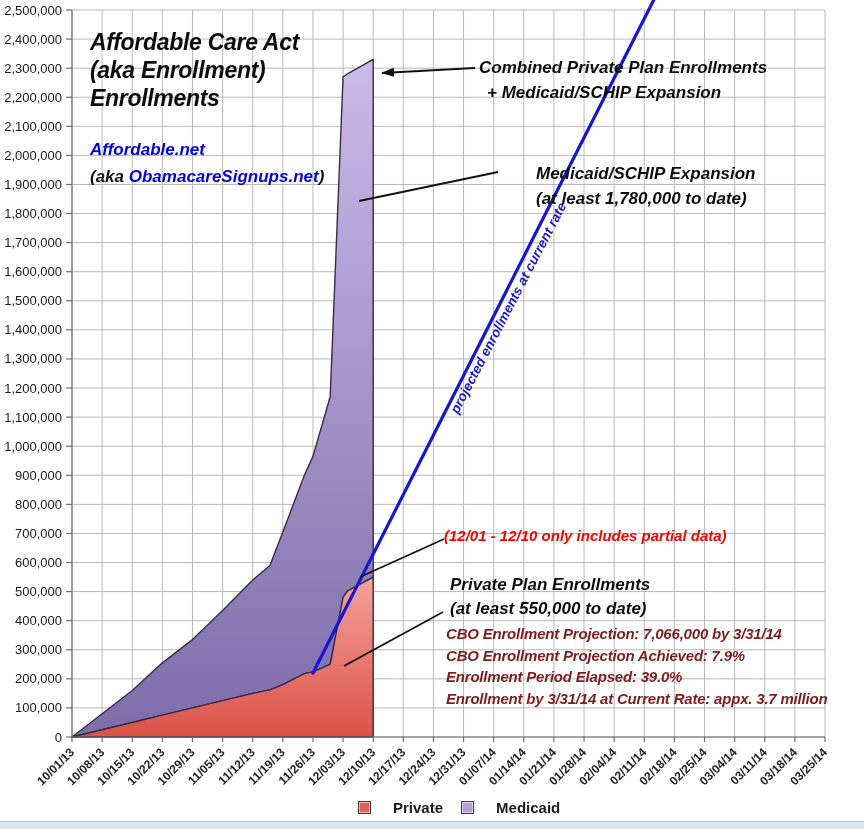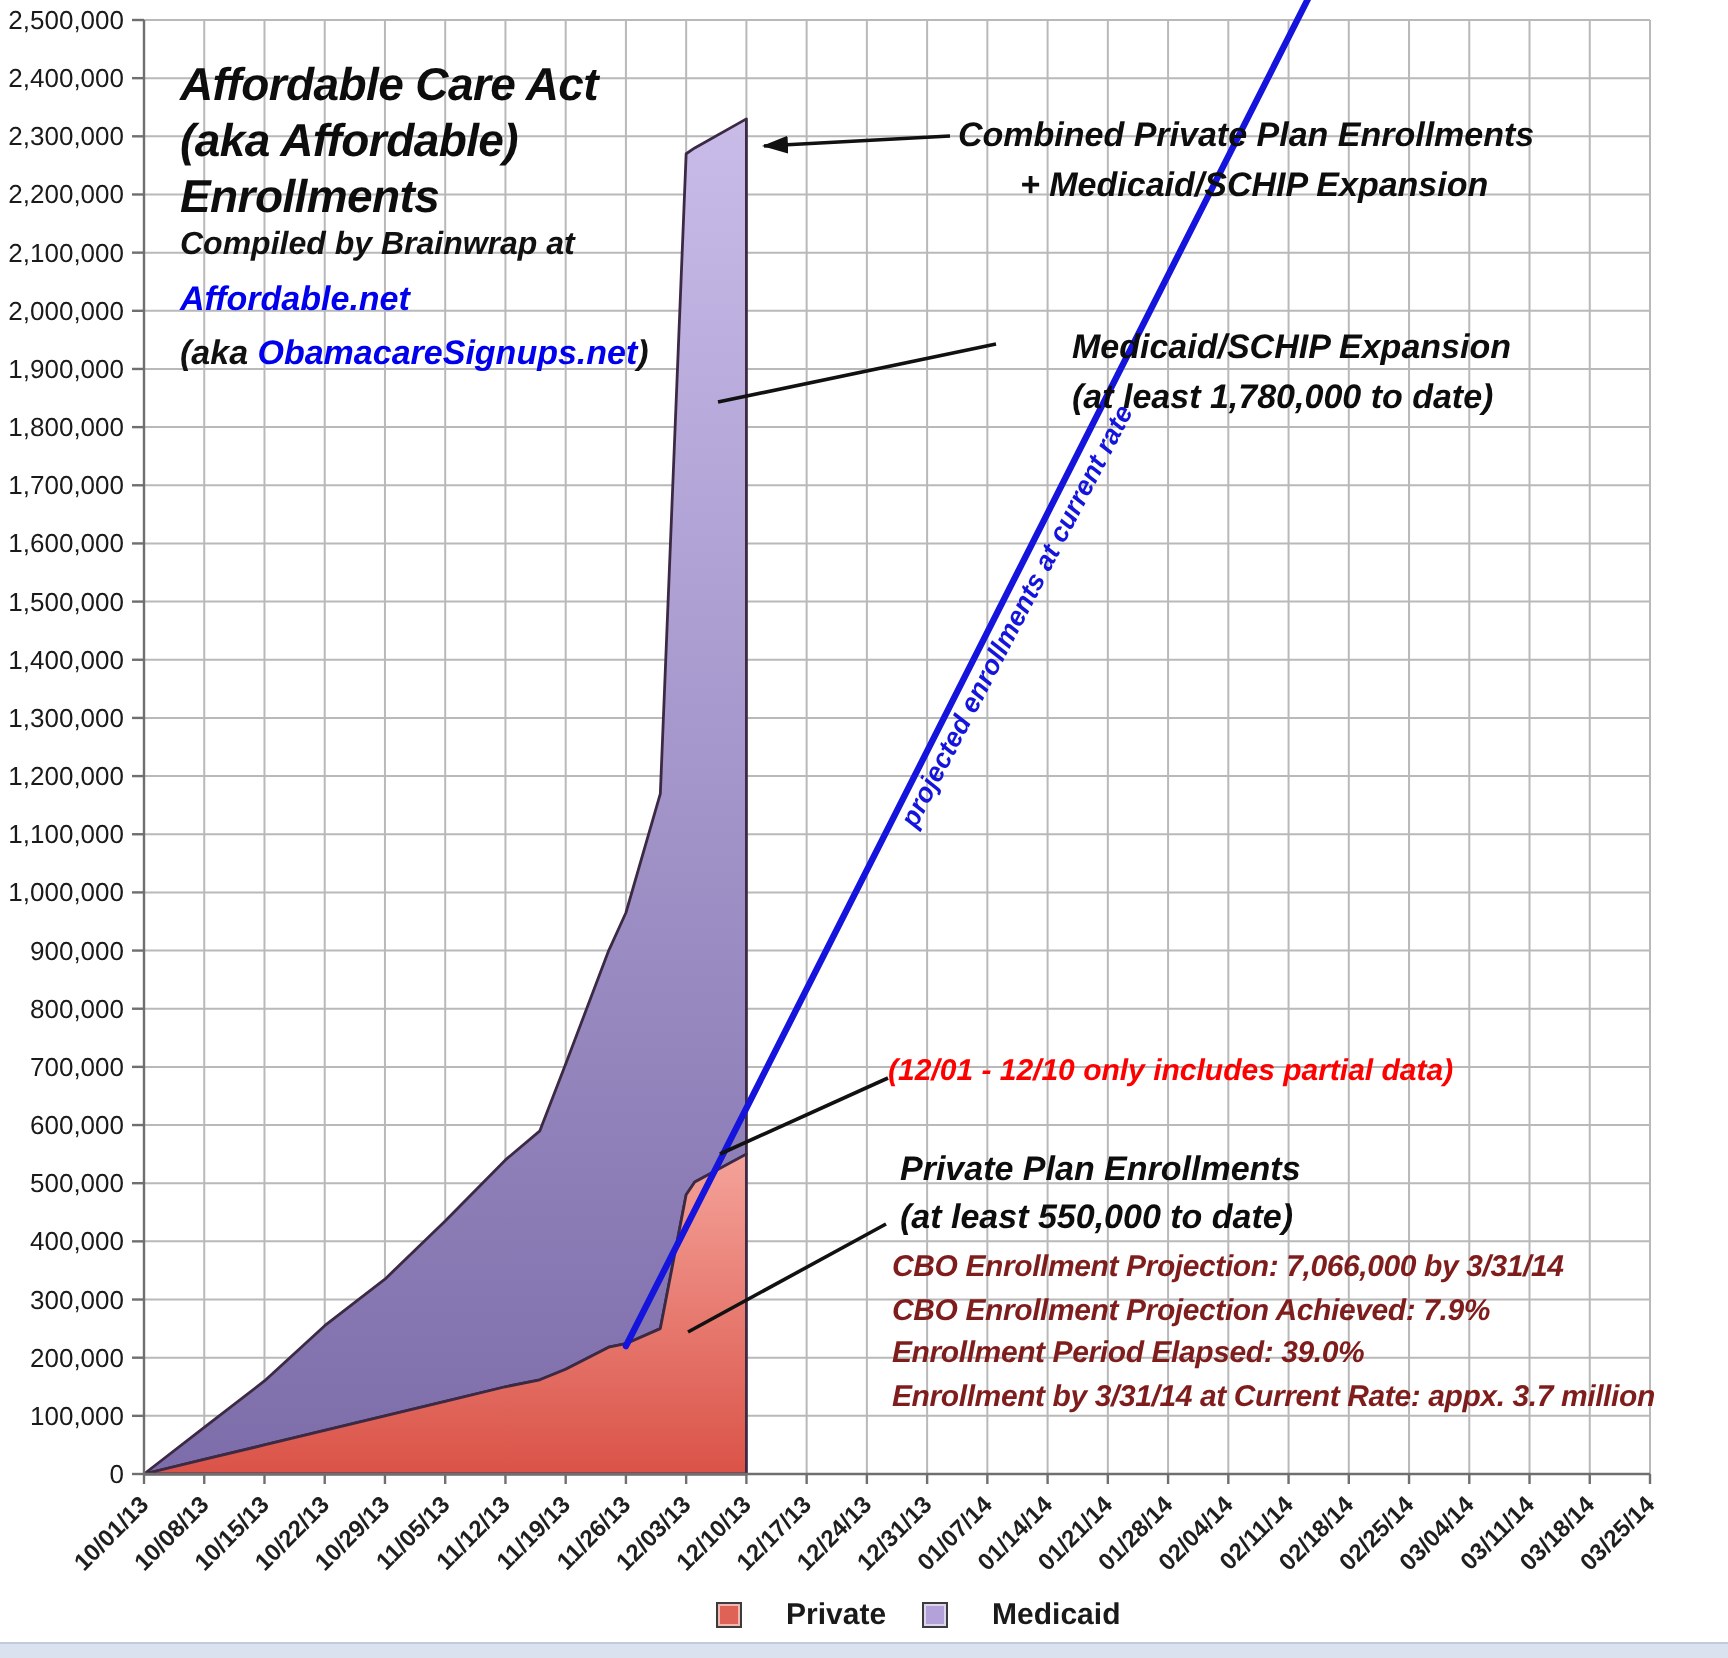--- a/index.html
+++ b/index.html
@@ -10,21 +10,21 @@
   svg{position:absolute;left:0;top:0;}
   .overlay{position:absolute;left:0;top:0;width:864px;height:707px;pointer-events:none;}
   .abs{position:absolute;white-space:nowrap;}
   .title-block{left:90px;top:28px;color:#0d0d0d;}
   .title-line{font-size:23px;line-height:28px;font-weight:bold;font-style:italic;letter-spacing:-0.3px;}
   .credit{left:90px;top:114px;font-size:16px;font-weight:bold;font-style:italic;color:#111;}
   .site1{left:90px;top:140px;font-size:17px;font-weight:bold;font-style:italic;}
   .site2{left:90px;top:167px;font-size:17px;font-weight:bold;font-style:italic;color:#111;white-space:pre;}
   .link{color:#0000ee;}
   .anno{font-weight:bold;font-style:italic;color:#0d0d0d;}
-  .combined{left:479px;top:55px;font-size:17px;line-height:25px;text-align:center;}
+  .combined{left:479px;top:55px;font-size:17px;line-height:25px;}
   .combined .ind{padding-left:8px;}
   .medicaid-anno{left:502px;top:161px;font-size:17px;line-height:25px;margin-left:34px;}
   .partial{left:444px;top:527px;font-size:15px;color:#ff0000;}
   .private-anno{left:450px;top:573px;font-size:17px;line-height:24px;}
   .cbo{left:446px;top:623px;font-size:15px;line-height:21.5px;color:#7f1d1d;letter-spacing:-0.2px;}
   .proj-label{
     left:392px;top:303px;width:230px;text-align:center;
     font-size:13.5px;font-weight:bold;font-style:italic;color:#1414dd;
     transform:rotate(-62.5deg);
   }
@@ -224,25 +224,24 @@
       <line x1="475" y1="68" x2="382" y2="73" stroke="#111111" stroke-width="1.8" marker-end="url(#arw)"></line>
       <line x1="498" y1="172" x2="359" y2="201" stroke="#111111" stroke-width="1.8"></line>
       <line x1="444" y1="539" x2="360" y2="577" stroke="#111111" stroke-width="1.8"></line>
       <line x1="443" y1="612" x2="344" y2="666" stroke="#111111" stroke-width="1.8"></line>
     </svg>
 
   <div class="overlay">
 
     <div class="abs title-block">
       <div class="title-line">Affordable Care Act</div>
-      <div class="title-line">(aka Affordable)</div>
+      <div class="title-line">(aka Enrollment)</div>
       <div class="title-line">Enrollments</div>
     </div>
 
-    <div class="abs credit">Compiled by Brainwrap at</div>
     <div class="abs site1 link" style="pointer-events:auto;">Affordable.net</div>
     <div class="abs site2"><span>(aka </span><span class="link" style="pointer-events:auto;">ObamacareSignups.net</span><span>)</span></div>
 
     <div class="abs anno combined">
       <div>Combined Private Plan Enrollments</div>
       <div class="ind">+ Medicaid/SCHIP Expansion</div>
     </div>
 
     <div class="abs anno medicaid-anno">
       <div>Medicaid/SCHIP Expansion</div>

